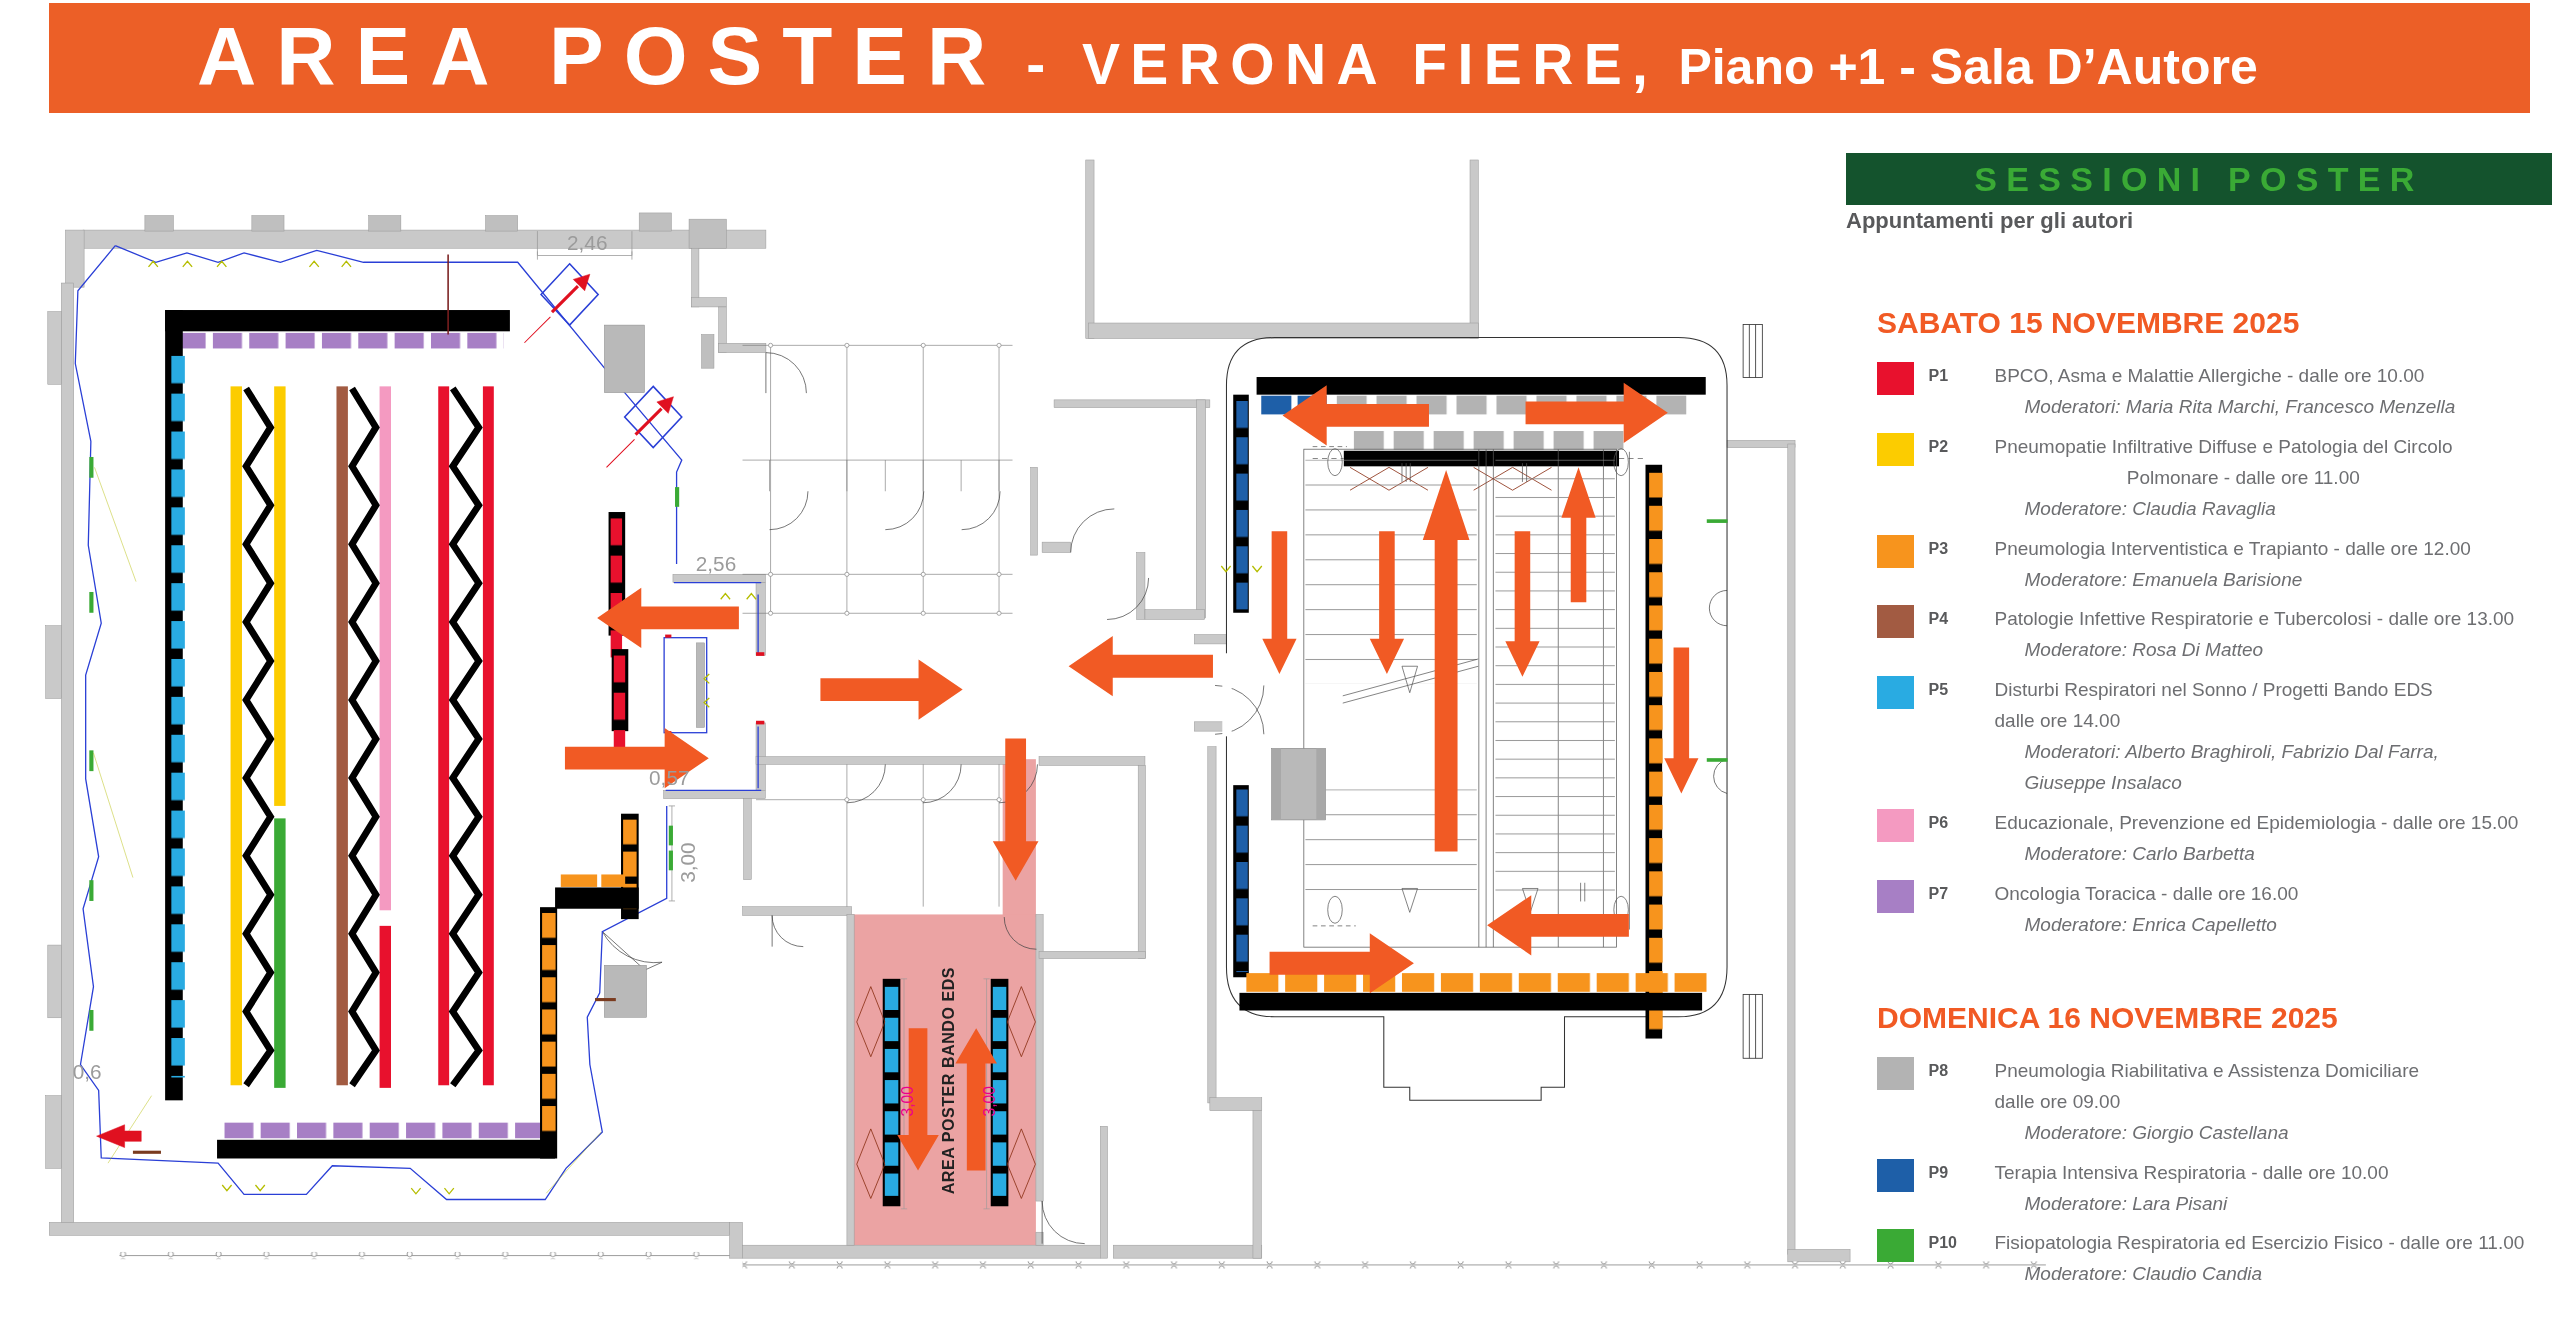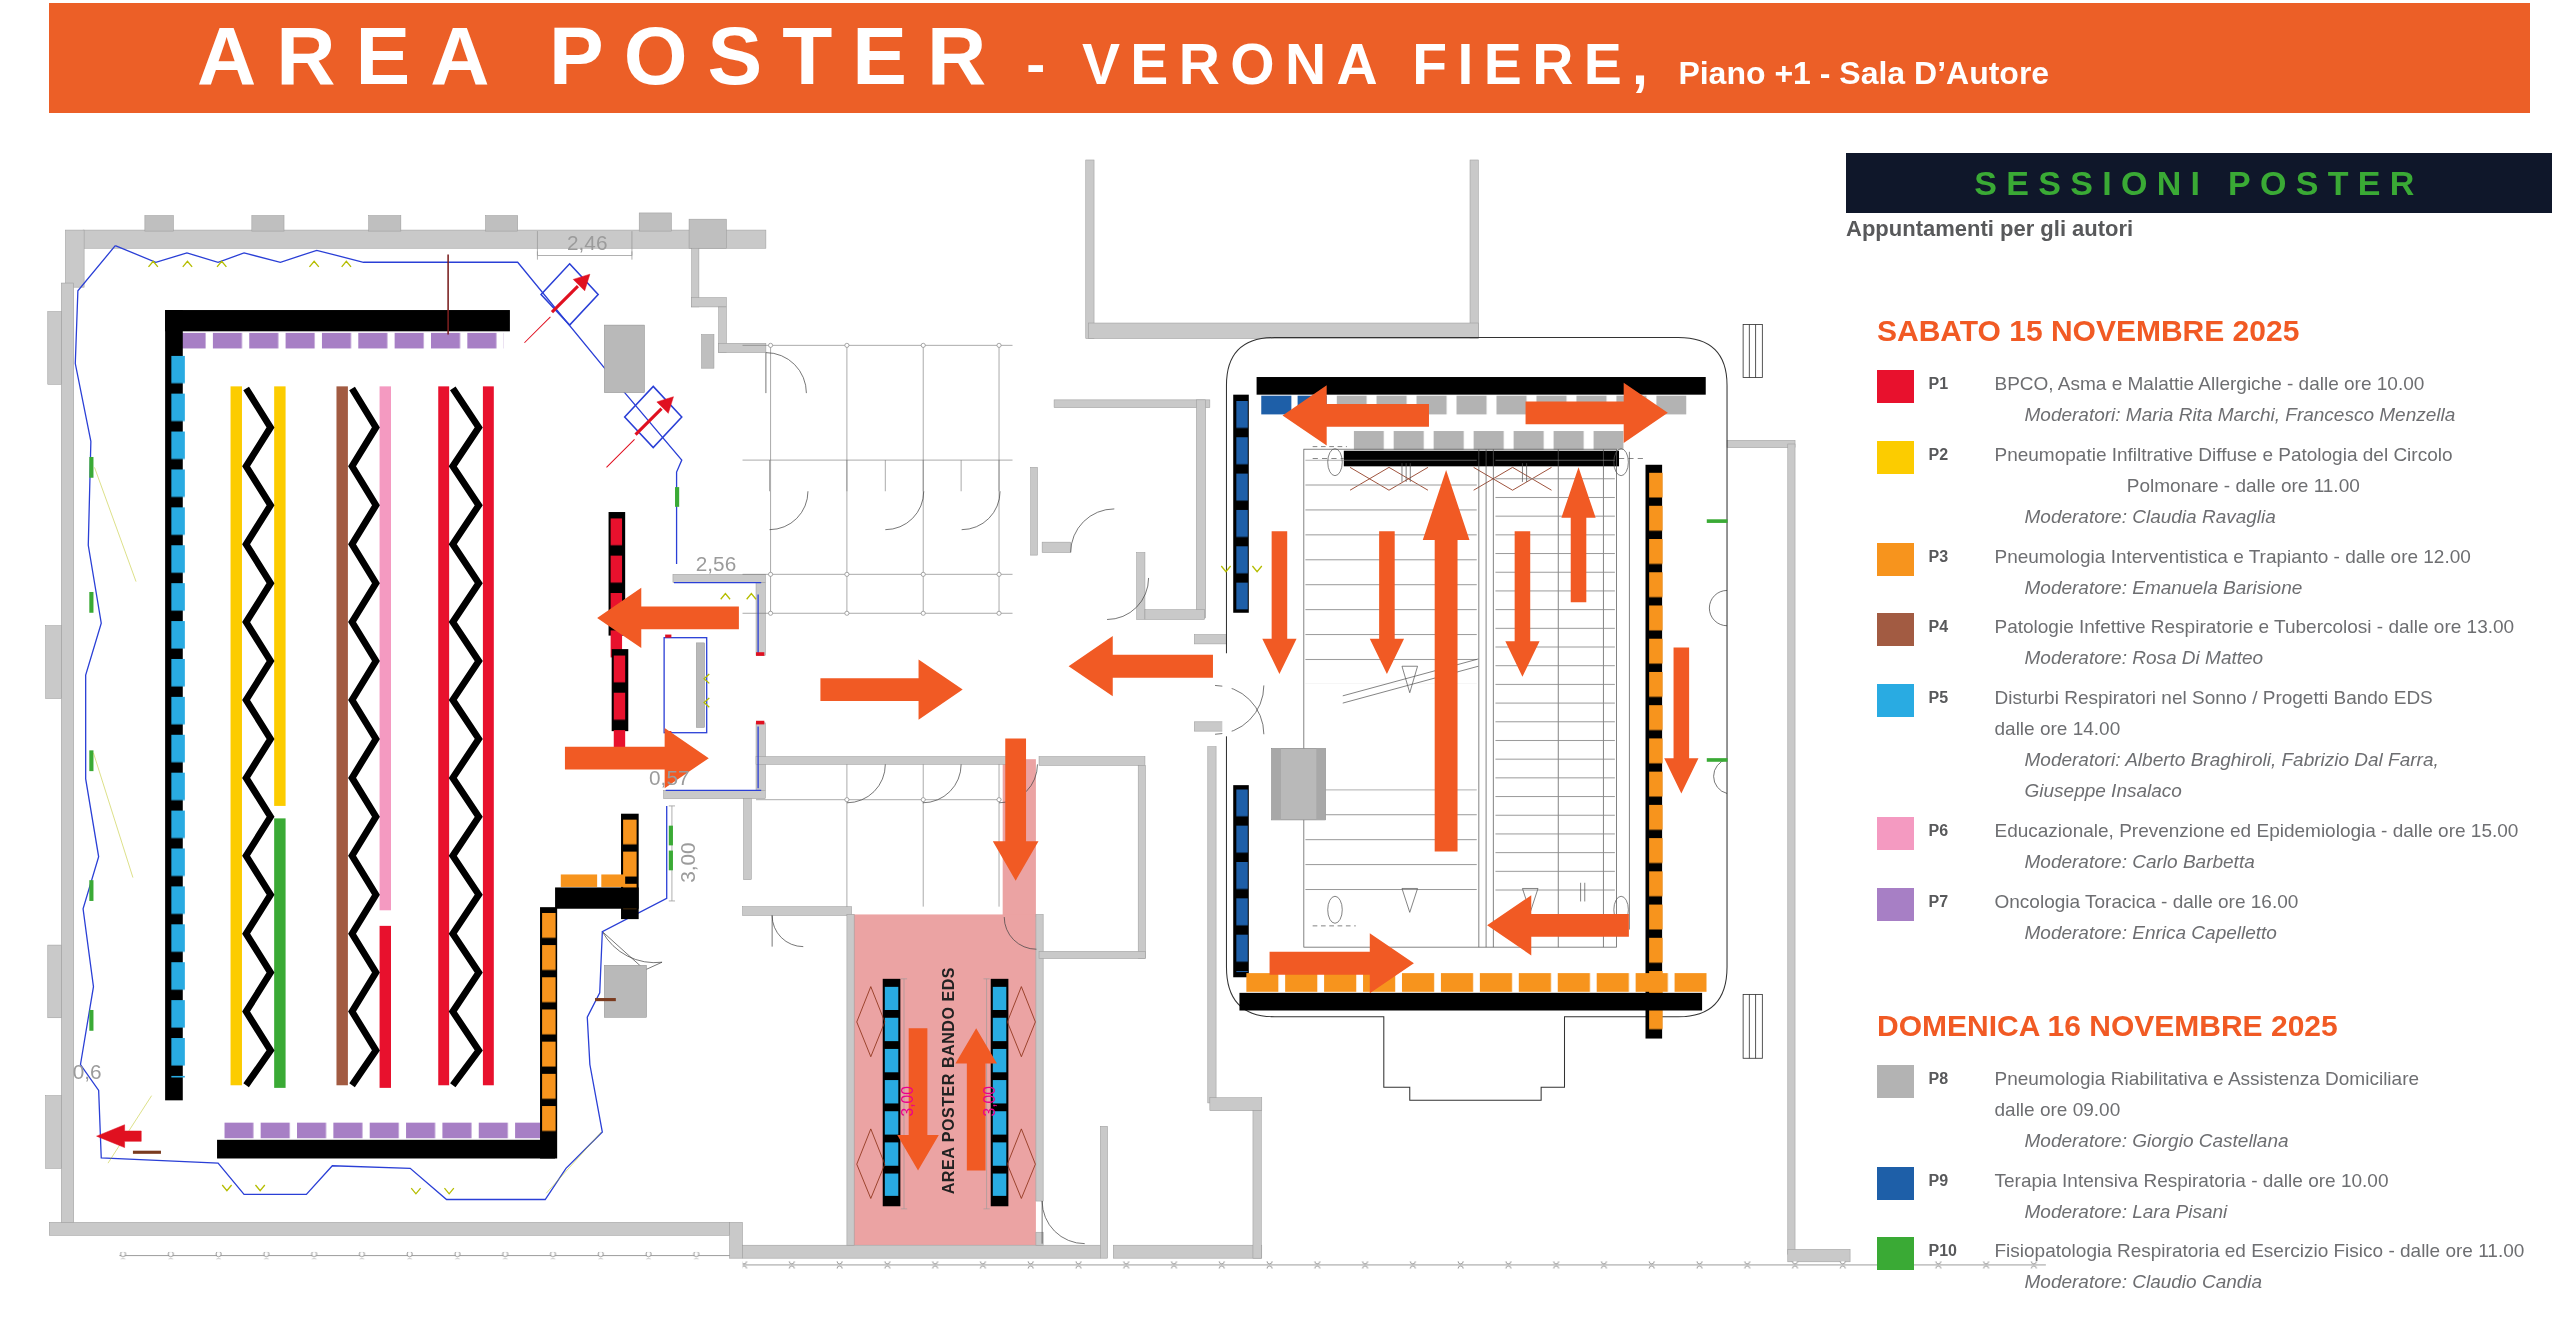--- a/index.html
+++ b/index.html
@@ -3,24 +3,24 @@
 <meta charset="utf-8">
 <style>
   html,body{margin:0;padding:0;}
   body{width:2576px;height:1333px;position:relative;background:#fff;
        font-family:"Liberation Sans",sans-serif;overflow:hidden;}
   
   #header{position:absolute;left:49px;top:3.1px;width:2481px;height:110px;background:#ec5f27;
           display:flex;align-items:baseline;gap:20px;padding-left:148px;box-sizing:border-box;color:#fff;}
   #header .t-main{font-size:82px;font-weight:bold;letter-spacing:20px;line-height:106px;white-space:nowrap;}
   #header .t-venue{font-size:57px;font-weight:bold;letter-spacing:10.4px;white-space:nowrap;}
-  #header .t-detail{font-size:32px;font-weight:bold;white-space:nowrap;}
+  #header .t-detail{font-size:50px;font-weight:bold;white-space:nowrap;}
   
   #legend{position:absolute;left:1846px;top:153px;width:706px;color:#6d6e71;}
-  #legend .band{background:#0f172a;height:60px;display:flex;align-items:center;justify-content:center;}
+  #legend .band{background:#14532d;height:52px;display:flex;align-items:center;justify-content:center;}
   #legend .band .ttl{color:#3aaa35;font-size:34px;font-weight:bold;letter-spacing:9.3px;white-space:nowrap;}
   #legend .subtitle{margin-top:3px;text-align:left;font-size:22px;font-weight:bold;color:#58595b;}
   .day-title{margin:72px 0 20px 31px;color:#f15a24;font-size:30px;font-weight:bold;white-space:nowrap;}
   .day-title.second{margin-top:61px;}
   .leg-item{display:flex;padding-left:31px;margin-bottom:8.8px;}
   .leg-swatch{width:37px;height:33px;flex:0 0 37px;margin-top:2.1px;}
   .leg-code{flex:0 0 66px;margin-left:14.5px;font-size:16px;font-weight:bold;color:#58595b;line-height:31px;}
   .leg-text{flex:1;font-size:19px;line-height:31px;}
   .leg-text .ln{white-space:nowrap;}
   .leg-text .ln.right{text-align:center;padding-right:60px;}

